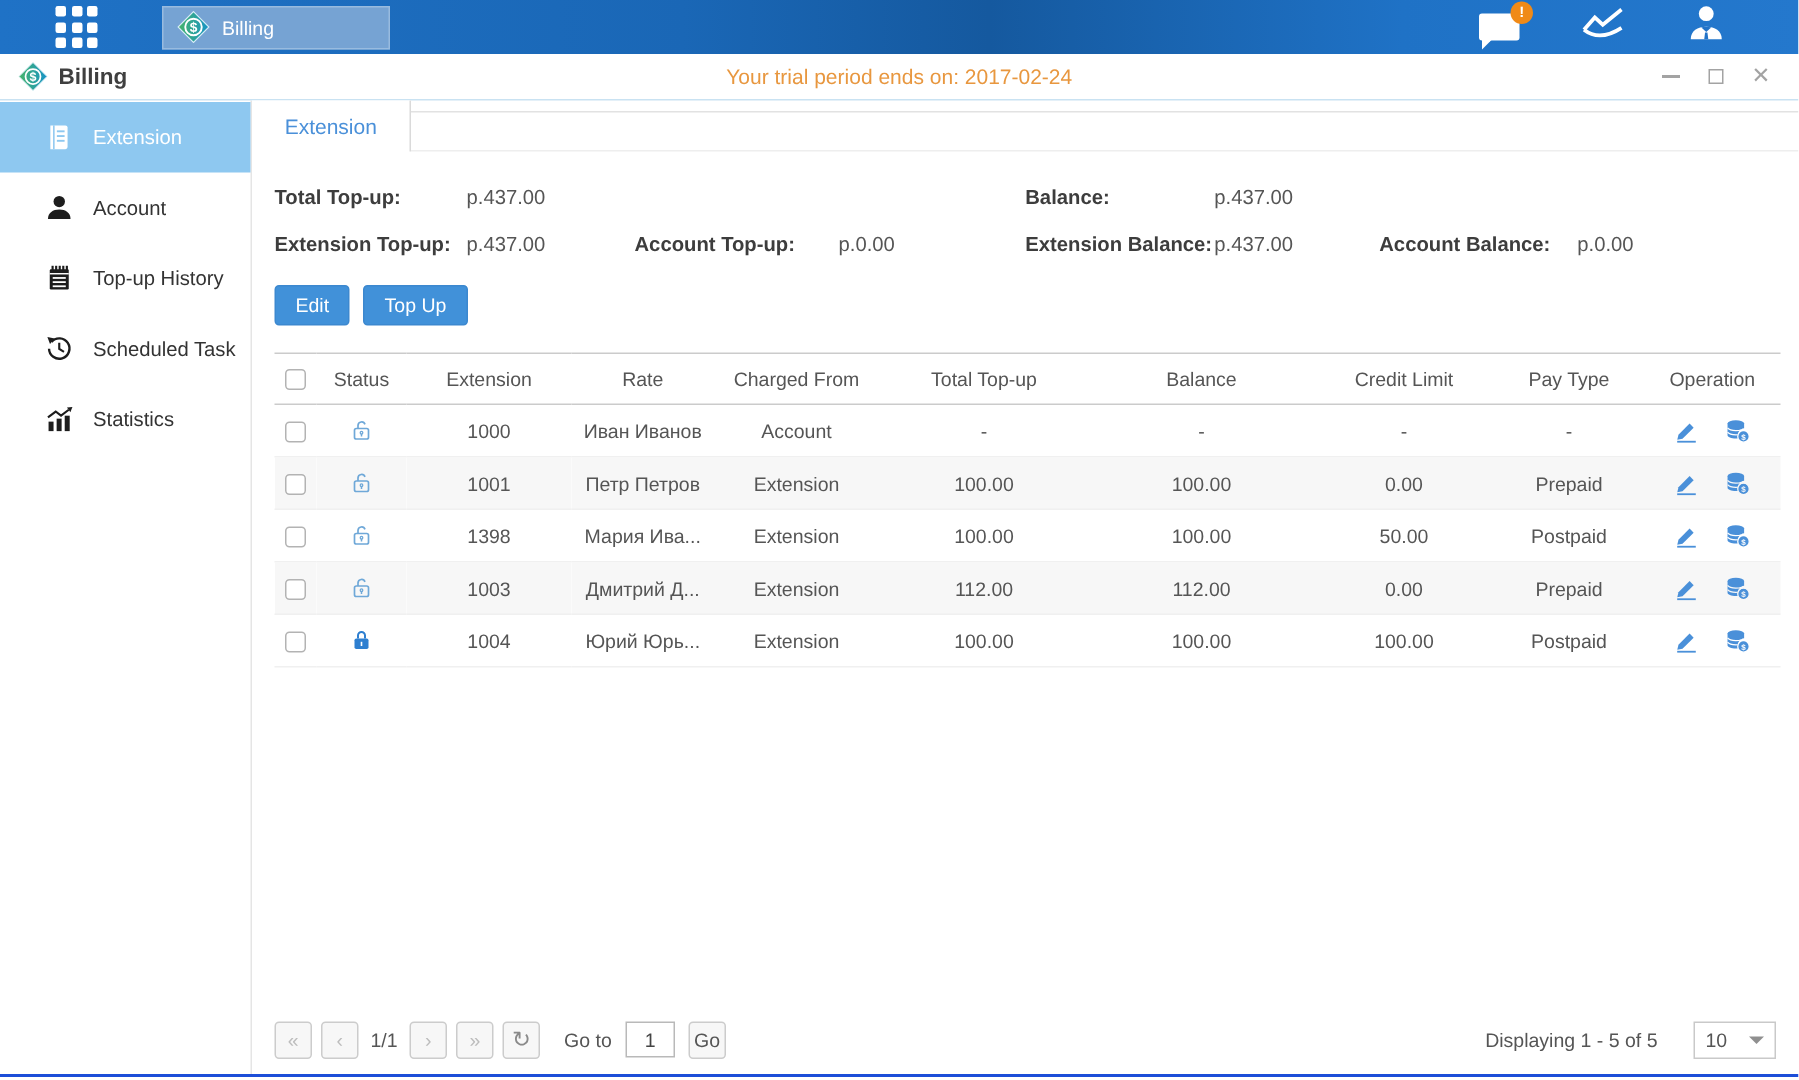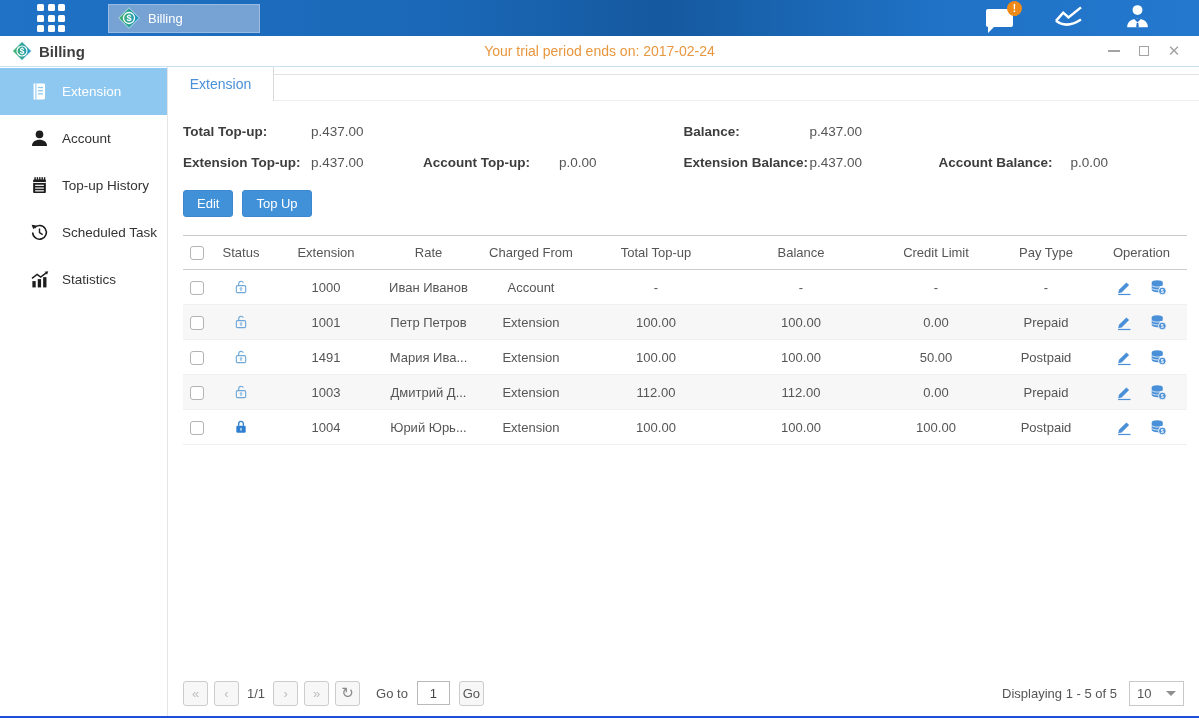--- a/index.html
+++ b/index.html
@@ -50,21 +50,21 @@
   .tab-active{position:absolute;left:0;top:0;width:106px;height:34px;border-right:1px solid #dadada;
     display:flex;align-items:center;justify-content:center;color:#4a90d9;font-size:14px;background:#fff;cursor:pointer;}
   .strip-top{position:absolute;left:106px;right:0;top:7px;border-top:1px solid #e2e2e2;}
   .strip-bottom{position:absolute;left:106px;right:0;bottom:0;border-top:1px solid #eeeeee;}
 
   .summary{margin:15px 15px 0;display:flex;font-size:13.5px;color:#555;}
   .sum-col{width:50%;}
   .sum-row{display:flex;height:31px;align-items:center;}
   .sum-label{font-weight:bold;color:#3d3d3d;}
   .w-l1{width:128px;} .w-v1{width:112px;} .w-l2{width:136px;}
-  .sum-col.right .w-l1{width:126px;} .sum-col.right .w-v1{width:110px;} .sum-col.right .w-l2{width:132px;margin-left:19px;}
+  .sum-col.right .w-l1{width:126px;} .sum-col.right .w-v1{width:110px;} .sum-col.right .w-l2{width:132px;}
 
   .actions{margin:12px 15px 0;display:flex;gap:9px;}
   .btn{background:#4191d9;color:#fff;border:1px solid #3c88cf;border-radius:3px;height:27px;
     padding:0 13px;font-size:13px;display:flex;align-items:center;cursor:pointer;}
 
   .table-wrap{margin:18px 15px 0;}
   table{width:100%;border-collapse:collapse;font-size:13px;color:#555;table-layout:fixed;}
   thead th{height:34px;font-weight:normal;color:#555;border-top:1px solid #cbcbcb;border-bottom:1px solid #cbcbcb;text-align:center;}
   tbody td{height:35px;text-align:center;border-bottom:1px solid #f0f0f0;overflow:hidden;white-space:nowrap;}
   tbody tr:nth-child(even){background:#f7f7f7;}
@@ -80,21 +80,21 @@
   .spacer{flex:1;}
   .pagebar{height:42px;display:flex;align-items:center;padding:0 15px 4px;font-size:13px;color:#555;flex:0 0 auto;}
   .pgbtn{min-width:25px;height:25px;border:1px solid #cccccc;background:#f7f7f7;border-radius:3px;
     color:#bdbdbd;font-size:13px;display:inline-flex;align-items:center;justify-content:center;margin-right:6px;cursor:pointer;}
   .pgbtn.ref{color:#8a8a8a;font-size:15px;}
   .pg-num{margin:0 8px 0 2px;color:#555;}
   .goto-label{margin-left:10px;margin-right:9px;}
   .goto-input{width:33px;height:24px;border:1px solid #b9b9b9;text-align:center;font-size:13px;color:#444;
     font-family:"Liberation Sans",sans-serif;}
   .go-btn{color:#555;margin-left:9px;}
-  .pagebar-right{margin-left:auto;display:flex;align-items:center;gap:12px;}
+  .pagebar-right{margin-left:auto;display:flex;align-items:center;gap:24px;}
   .pgselect{width:55px;height:25px;border:1px solid #c9c9c9;background:#fff;display:flex;align-items:center;
     justify-content:space-between;padding:0 7px;cursor:pointer;}
   .caret{width:0;height:0;border:5px solid transparent;border-top-color:#8f8f8f;margin-top:5px;}
   .svgdefs{position:absolute;width:0;height:0;overflow:hidden;}
 </style>
 </head>
 <body>
 
 <svg class="svgdefs" xmlns="http://www.w3.org/2000/svg">
   <defs>
@@ -386,21 +386,21 @@
                     <use href="#i-coins"></use>
                   </svg>
                 </div>
               </td>
             </tr>
             <tr>
               <td><span class="cbx"></span></td>
               <td><svg class="lock unlocked">
                   <use href="#i-lock-open"></use>
                 </svg></td>
-              <td>1491</td>
+              <td>1398</td>
               <td>Мария Ива...</td>
               <td>Extension</td>
               <td>100.00</td>
               <td>100.00</td>
               <td>50.00</td>
               <td>Postpaid</td>
               <td>
                 <div class="ops">
                   <svg>
                     <use href="#i-pencil"></use>

